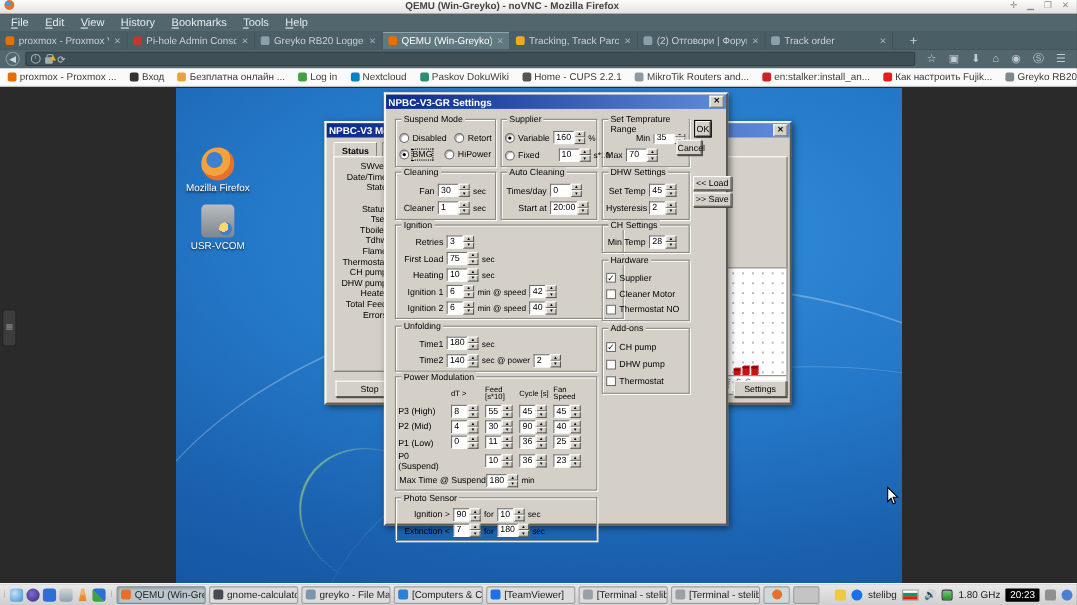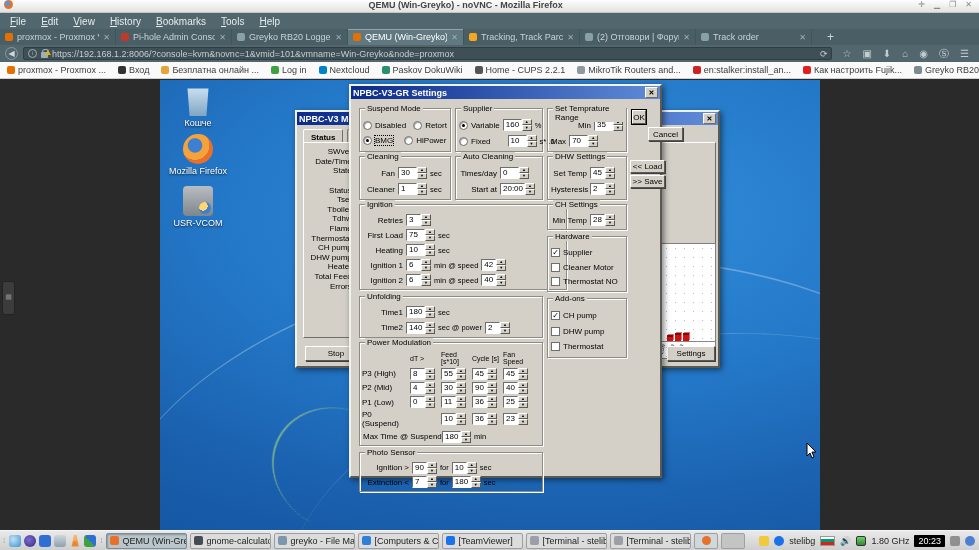--- a/index.html
+++ b/index.html
@@ -180,21 +180,20 @@
       <span class="tclose">✕</span>
     </div>
   </div>
 <div class="newtab" style="position:absolute;left:818px;top:29px;height:16px">+</div>
 
 <div class="navbar">
   <span class="navback">◀</span>
   <span class="field urlfield">
     <span class="icon-info">i</span>
     <span class="icon-lock"></span>
-    <span class="urltext">https://192.168.1.2:8006/?console=kvm&amp;novnc=1&amp;vmid=101&amp;vmname=Win-Greyko&amp;node=proxmox</span>
     <span>⟳</span>
   </span>
   <span class="nav-icons">
 
   <span class="nav-ico">☆</span>
       <span class="nav-ico">▣</span>
       <span class="nav-ico">⬇</span>
       <span class="nav-ico">⌂</span>
       <span class="nav-ico">◉</span>
       <span class="nav-ico">Ⓢ</span>
@@ -261,24 +260,20 @@
   </div>
 
 <div class="novnc">
   <div class="vnc-handle"></div>
 
   <div class="vncscreen">
     <div class="arc1"></div>
     <div class="arc2"></div>
     <div class="wisp"></div>
 
-    <div class="dicon" style="left:6px;top:6px">
-      <div class="dglyph g-bin"></div>
-      <span>Кошче</span>
-    </div>
     <div class="dicon" style="left:6px;top:106px">
       <div class="dglyph g-usr"></div>
       <span>USR-VCOM</span>
     </div>
     <div class="dicon" style="left:6px;top:54px">
       <div class="dglyph g-ff"></div>
       <span>Mozilla Firefox</span>
     </div>
 
     <div class="winframe" style="left:135px;top:30px;width:425px;height:258px">
@@ -455,21 +450,21 @@
               <span class="v">70</span>
               <span class="ar">
                 <i>▲</i>
                 <i>▼</i>
               </span>
             </span>
           </div>
       </div>
 
       <button class="btn def" style="position:absolute;left:281px;top:24px;width:14px;height:14px">OK</button>
-      <button class="btn" style="position:absolute;left:297px;top:41px;width:35px;height:14px">Cancel</button>
+      <button class="btn" style="position:absolute;left:264px;top:41px;width:23px;height:14px">Cancel</button>
 
       <div class="gb" style="left:8px;top:70px;width:92px;height:44px">
         <span class="lg">Cleaning</span>
         <div class="frow">
             <span class="flab" style="width:32px">Fan</span>
           <span class="spin">
               <span class="v">30</span>
               <span class="ar">
                 <i>▲</i>
                 <i>▼</i>

